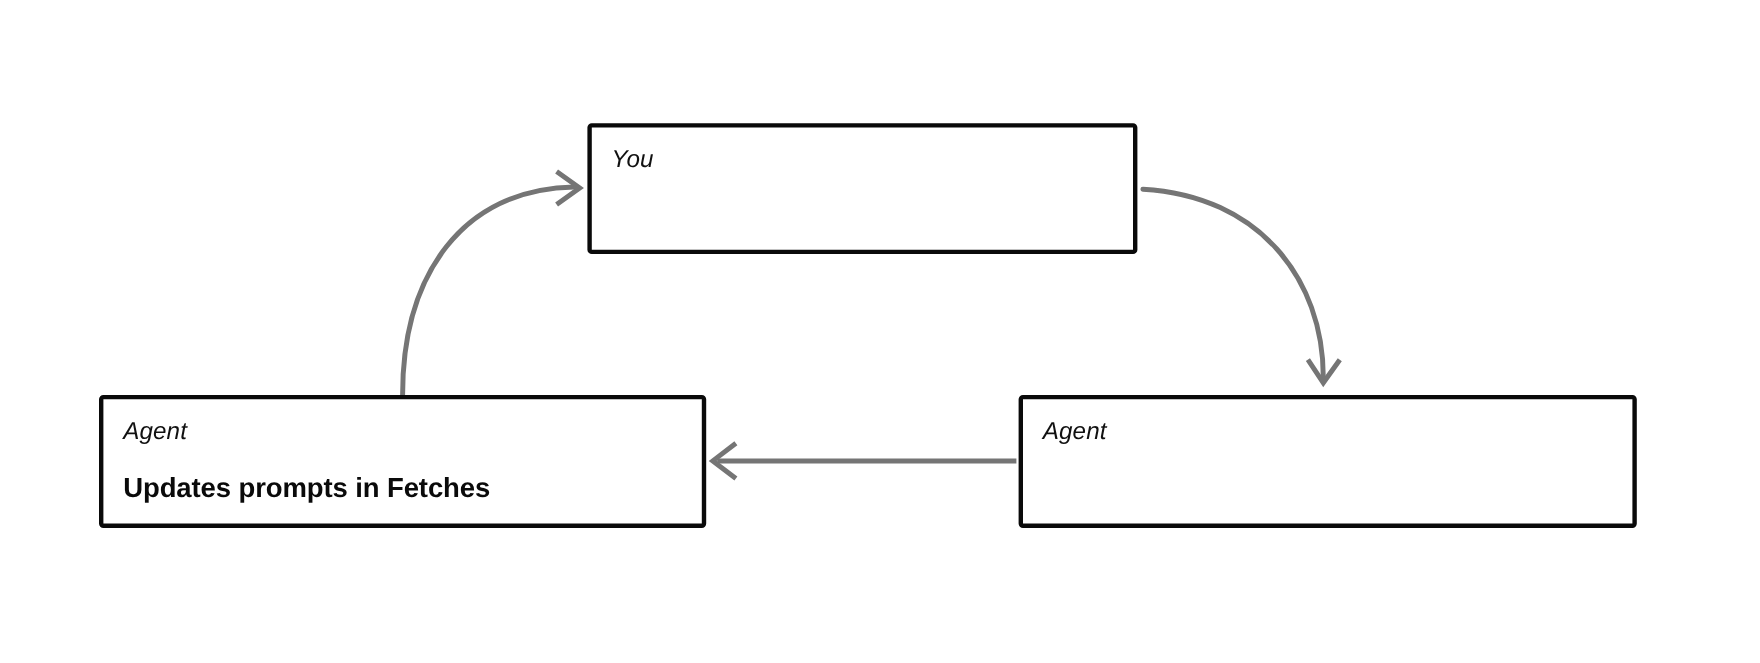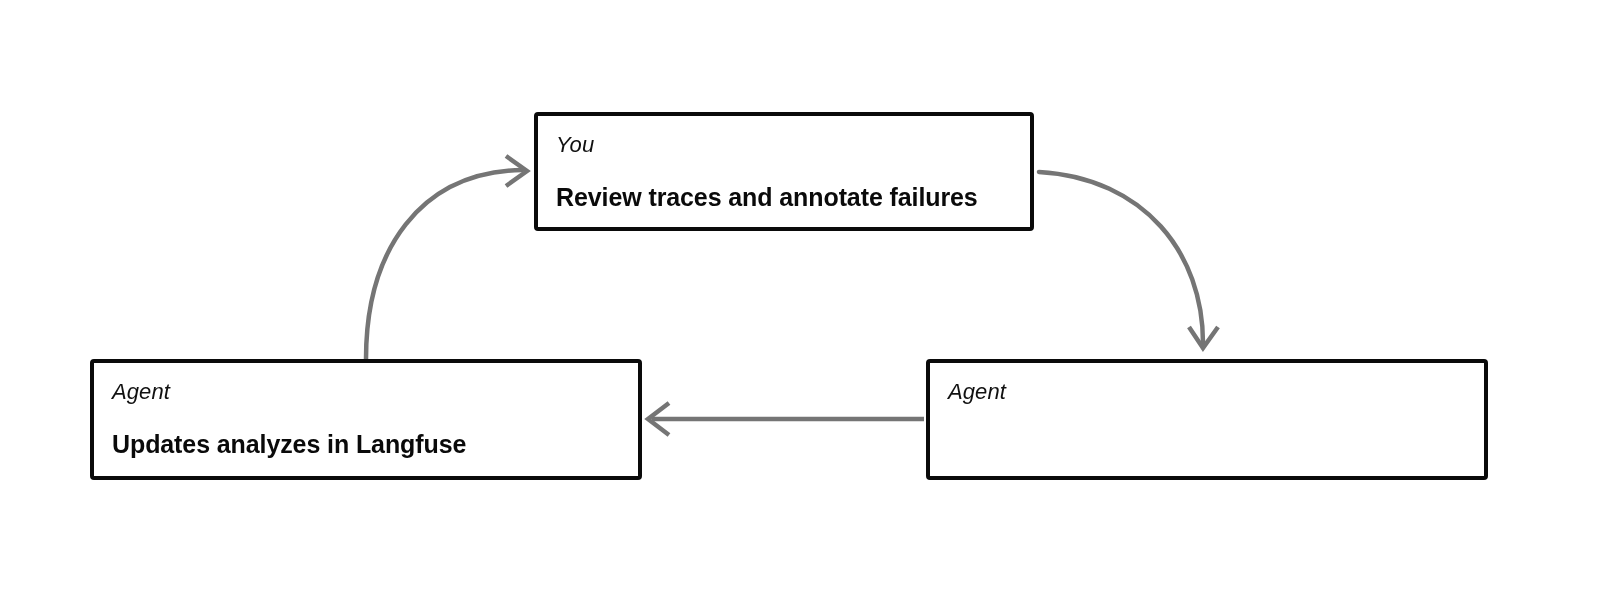--- a/index.html
+++ b/index.html
@@ -92,25 +92,24 @@
     </g>
 
     <g>
       <path d="M 924 419 L 652 419" fill="none" stroke="#757575" stroke-width="4.5" stroke-linecap="butt" stroke-linejoin="round"></path>
       <path d="M 669 403 L 648 419 L 669 435" fill="none" stroke="#757575" stroke-width="4.5" stroke-linecap="butt" stroke-linejoin="miter"></path>
     </g>
   </svg>
 
   <div class="node" id="node-you">
     <div class="node-role">You</div>
-    <div class="node-title">Review traces and annotate failures</div>
   </div>
 
   <div class="node" id="node-update">
     <div class="node-role">Agent</div>
-    <div class="node-title">Updates analyzes in Langfuse</div>
+    <div class="node-title">Updates prompts in Fetches</div>
   </div>
 
   <div class="node" id="node-fetch">
     <div class="node-role">Agent</div>
   </div>
 
 </div>
 
 </body></html>

